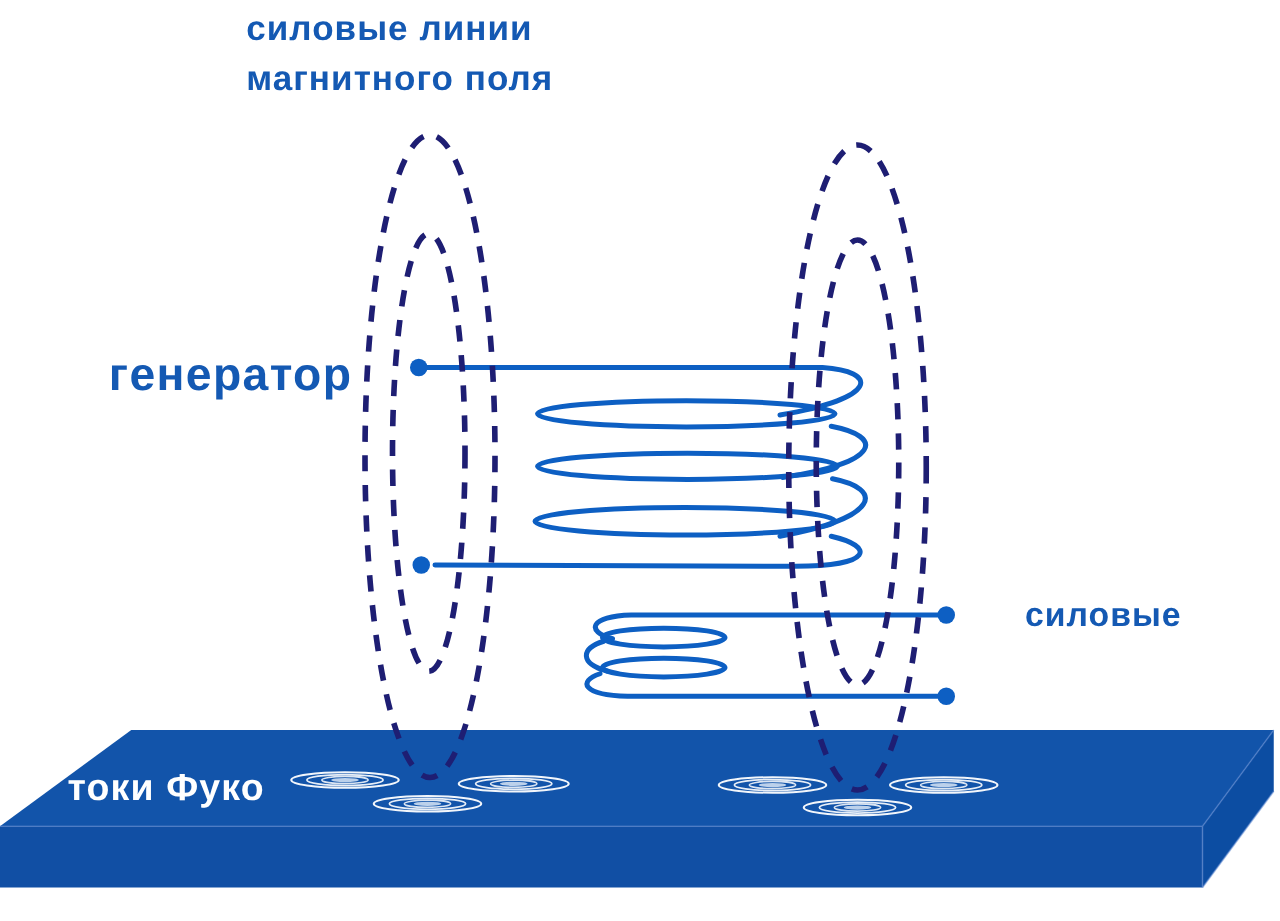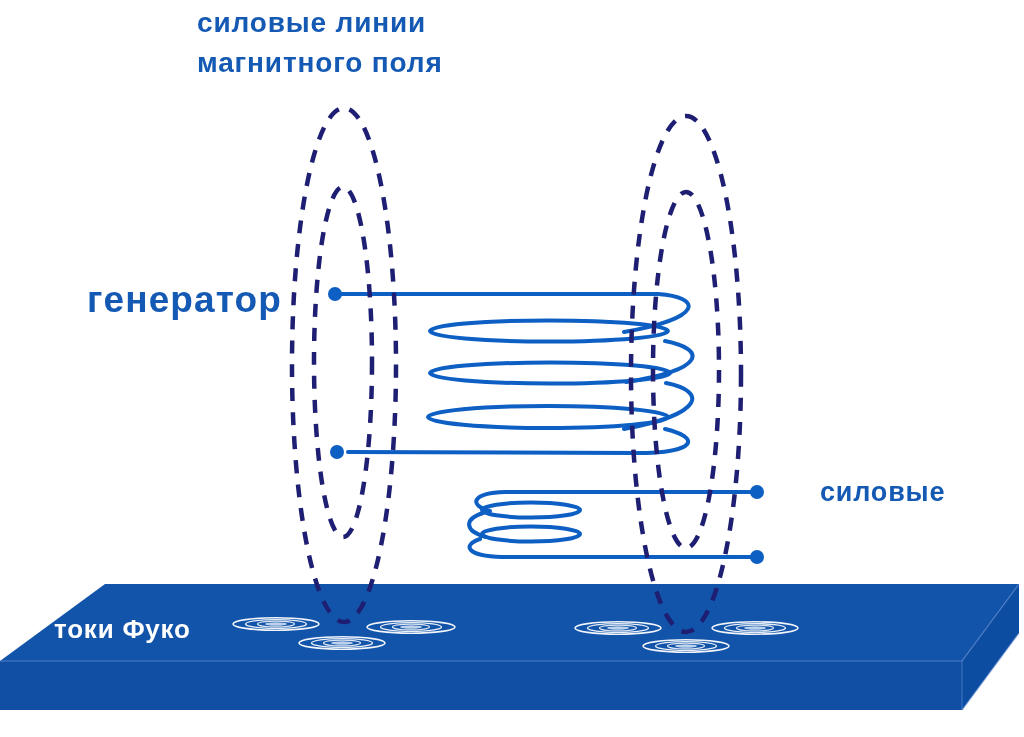--- a/index.html
+++ b/index.html
@@ -14,21 +14,21 @@
   .lbl{
     position:absolute;
     font-weight:bold;
     color:var(--label-blue,#1459B3);
     letter-spacing:.03em;
     white-space:pre-line;
   }
   .lbl-title{left:197px;top:3px;font-size:28px;line-height:40px;}
   .lbl-generator{left:87px;top:279px;font-size:37px;}
   .lbl-receiver{left:820px;top:477px;font-size:27px;}
-  .lbl-eddy{left:54px;top:614px;font-size:26px;color:var(--eddy-label-white,#fff);}
+  .lbl-eddy{left:54px;top:614px;font-size:30px;color:var(--eddy-label-white,#fff);}
 
   .plate-top{fill:var(--plate-top,#1254AA);}
   .plate-front{fill:var(--plate-front,#114FA4);}
   .plate-side{fill:var(--plate-side,#0C4DA2);}
   .edge{stroke:#5c86cf;stroke-opacity:.55;stroke-width:1.3;fill:none;}
 
   .coil-line{fill:none;stroke:var(--coil-blue,#0D5FC3);stroke-width:4;stroke-linecap:round;}
   .coil-ellipse{fill:none;stroke:var(--coil-blue,#0D5FC3);stroke-width:4;}
   .terminal{fill:var(--coil-blue,#0D5FC3);}
 

